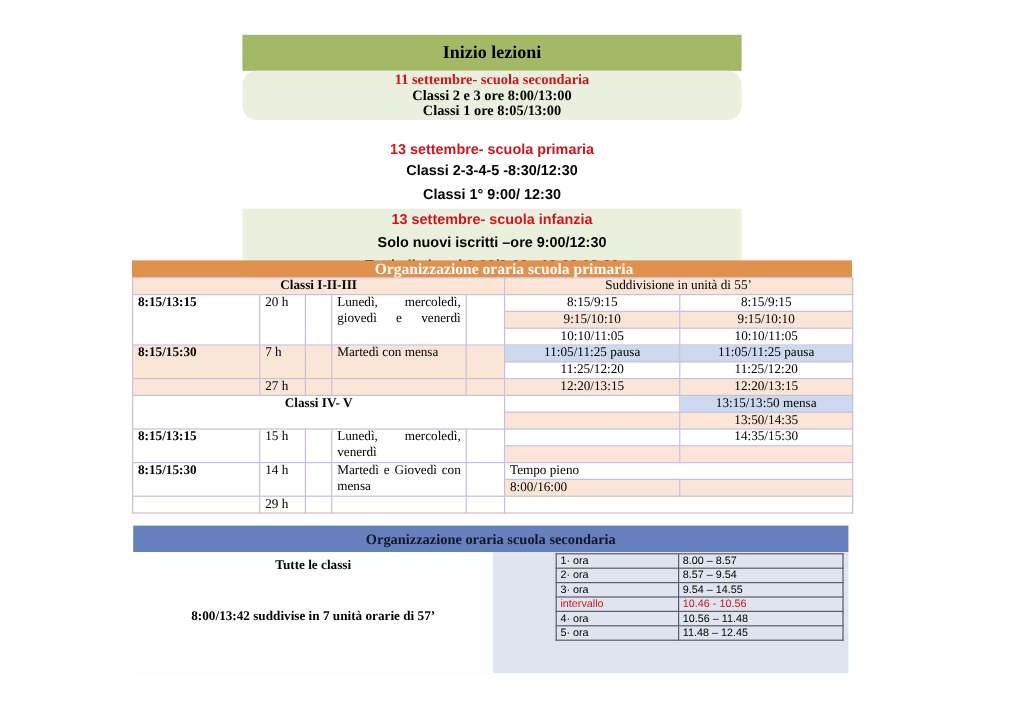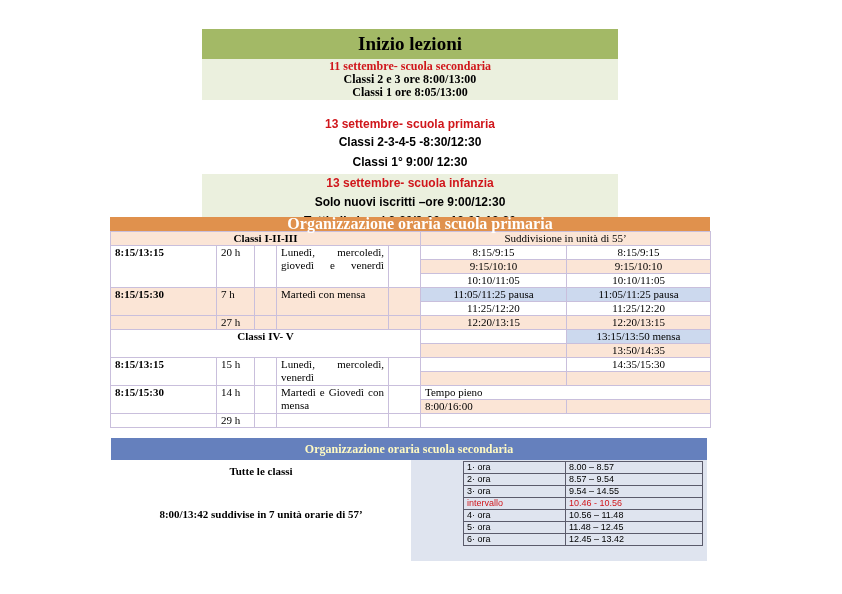--- a/index.html
+++ b/index.html
@@ -1,41 +1,41 @@
 <!DOCTYPE html>
 <html><head>
 <meta charset="utf-8">
 <style>
   html, body { margin: 0; padding: 0; background: #ffffff; }
   body { width: 842px; height: 594px; position: relative; overflow: hidden; font-family: "Liberation Serif", serif; color: #000; }
 
   
   #inizio { position: absolute; left: 202px; top: 29px; width: 416px; }
-  #inizio .head { background: #a3b966; height: 30px; line-height: 30px; text-align: center; font-weight: bold; font-size: 19px; }
+  #inizio .head { background: #a3b966; height: 30px; line-height: 30px; text-align: center; font-weight: bold; font-size: 15px; }
   #inizio .blk { text-align: center; font-weight: bold; }
-  #inizio .blk1 { background: #ebf0de; padding: 1px 0 1px 0; font-family: "Liberation Serif", serif; font-size: 12px; line-height: 13px; }
+  #inizio .blk1 { background: #ebf0de; padding: 1px 0 1px 0; font-family: "Liberation Serif", serif; font-size: 12px; line-height: 13px; border-radius: 12px; }
   #inizio .blk2 { background: #ffffff; font-family: "Liberation Sans", sans-serif; font-size: 12px; line-height: 16px; padding: 1px 0 2px 0; margin-top: 15px; }
   #inizio .blk3 { background: #ebf0de; font-family: "Liberation Sans", sans-serif; font-size: 12px; line-height: 16px; padding: 1px 0 3px 0; }
   #inizio .red { color: #d0161b; }
 
   
   #primaria { position: absolute; left: 110px; top: 217px; width: 600px; }
-  #primaria .title { background: #e0914d; color: #fff; font-weight: bold; font-size: 16px; text-align: center; height: 14px; line-height: 14px; padding-left: 20px; }
+  #primaria .title { background: #e0914d; color: #fff; font-weight: bold; font-size: 13px; text-align: center; height: 14px; line-height: 14px; padding-left: 20px; }
   table.grid { border-collapse: collapse; width: 100%; table-layout: fixed; }
   table.grid td { border: 1px solid #c9bfdc; font-size: 11px; line-height: 13px; padding: 0 4px; vertical-align: top; height: 13px; }
   .peach { background: #fbe5d6; }
   .blue { background: #ccd9ee; }
   .white { background: #fff; }
   .b { font-weight: bold; }
   .c { text-align: center; }
   .j { text-align: justify; text-align-last: justify; }
 
   
   #secondaria { position: absolute; left: 111px; top: 438px; width: 596px; }
-  #secondaria .title { background: #6580bd; color: #fef9c3; font-weight: bold; font-size: 12px; text-align: center; height: 22px; line-height: 22px; }
+  #secondaria .title { background: #6580bd; color: #0f172a; font-weight: bold; font-size: 12px; text-align: center; height: 22px; line-height: 22px; }
   #secondaria .body { position: relative; height: 101px; background: #dfe4ef; }
   #secondaria .left-head { position: absolute; left: 0; top: 0; width: 300px; height: 25px; line-height: 22px; text-align: center; font-weight: bold; font-size: 11px; background: #ffffff; }
   #secondaria .left-body { position: absolute; left: 0; top: 25px; width: 300px; height: 76px; background: #ffffff; line-height: 58px; text-align: center; font-weight: bold; font-size: 11px; }
   #secondaria .ore { position: absolute; left: 352px; top: 1px; width: 240px; border-collapse: collapse; table-layout: fixed; font-family: "Liberation Sans", sans-serif; }
   #secondaria .ore td { border: 1px solid #5b5b6b; font-size: 9px; height: 11px; line-height: 11px; padding: 0 2px 0 3px; }
   #secondaria .ore td.lbl { width: 96px; }
   #secondaria .ore tr.red td { color: #d0161b; }
 </style>
 </head>
 <body>
@@ -187,20 +187,16 @@
             <td>10.46 - 10.56</td>
           </tr>
           <tr>
             <td class="lbl">4· ora</td>
             <td>10.56 – 11.48</td>
           </tr>
           <tr>
             <td class="lbl">5· ora</td>
             <td>11.48 – 12.45</td>
           </tr>
-          <tr>
-            <td class="lbl">6· ora</td>
-            <td>12.45 – 13.42</td>
-          </tr>
         </tbody>
     </table>
   </div>
 </div>
 
 </body></html>

